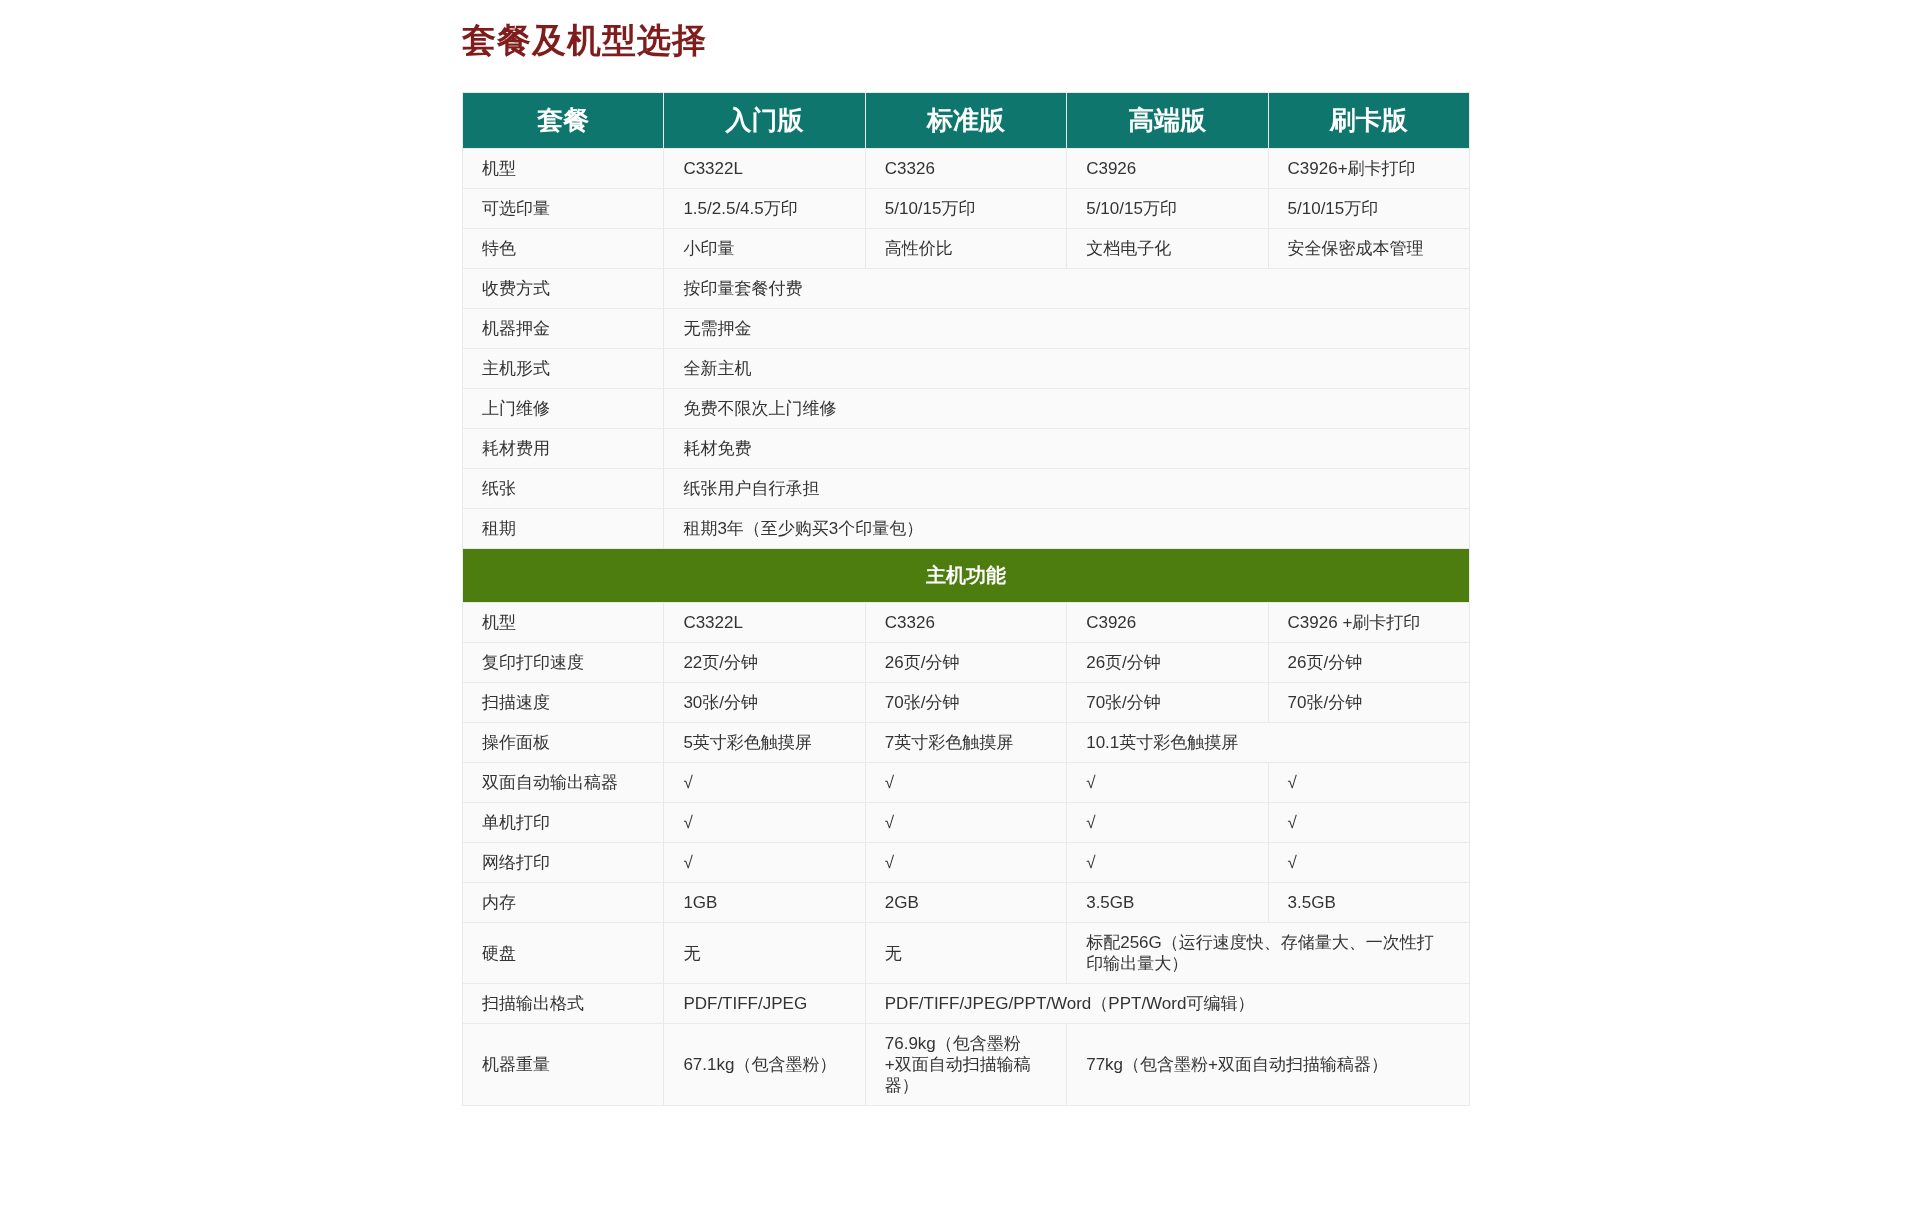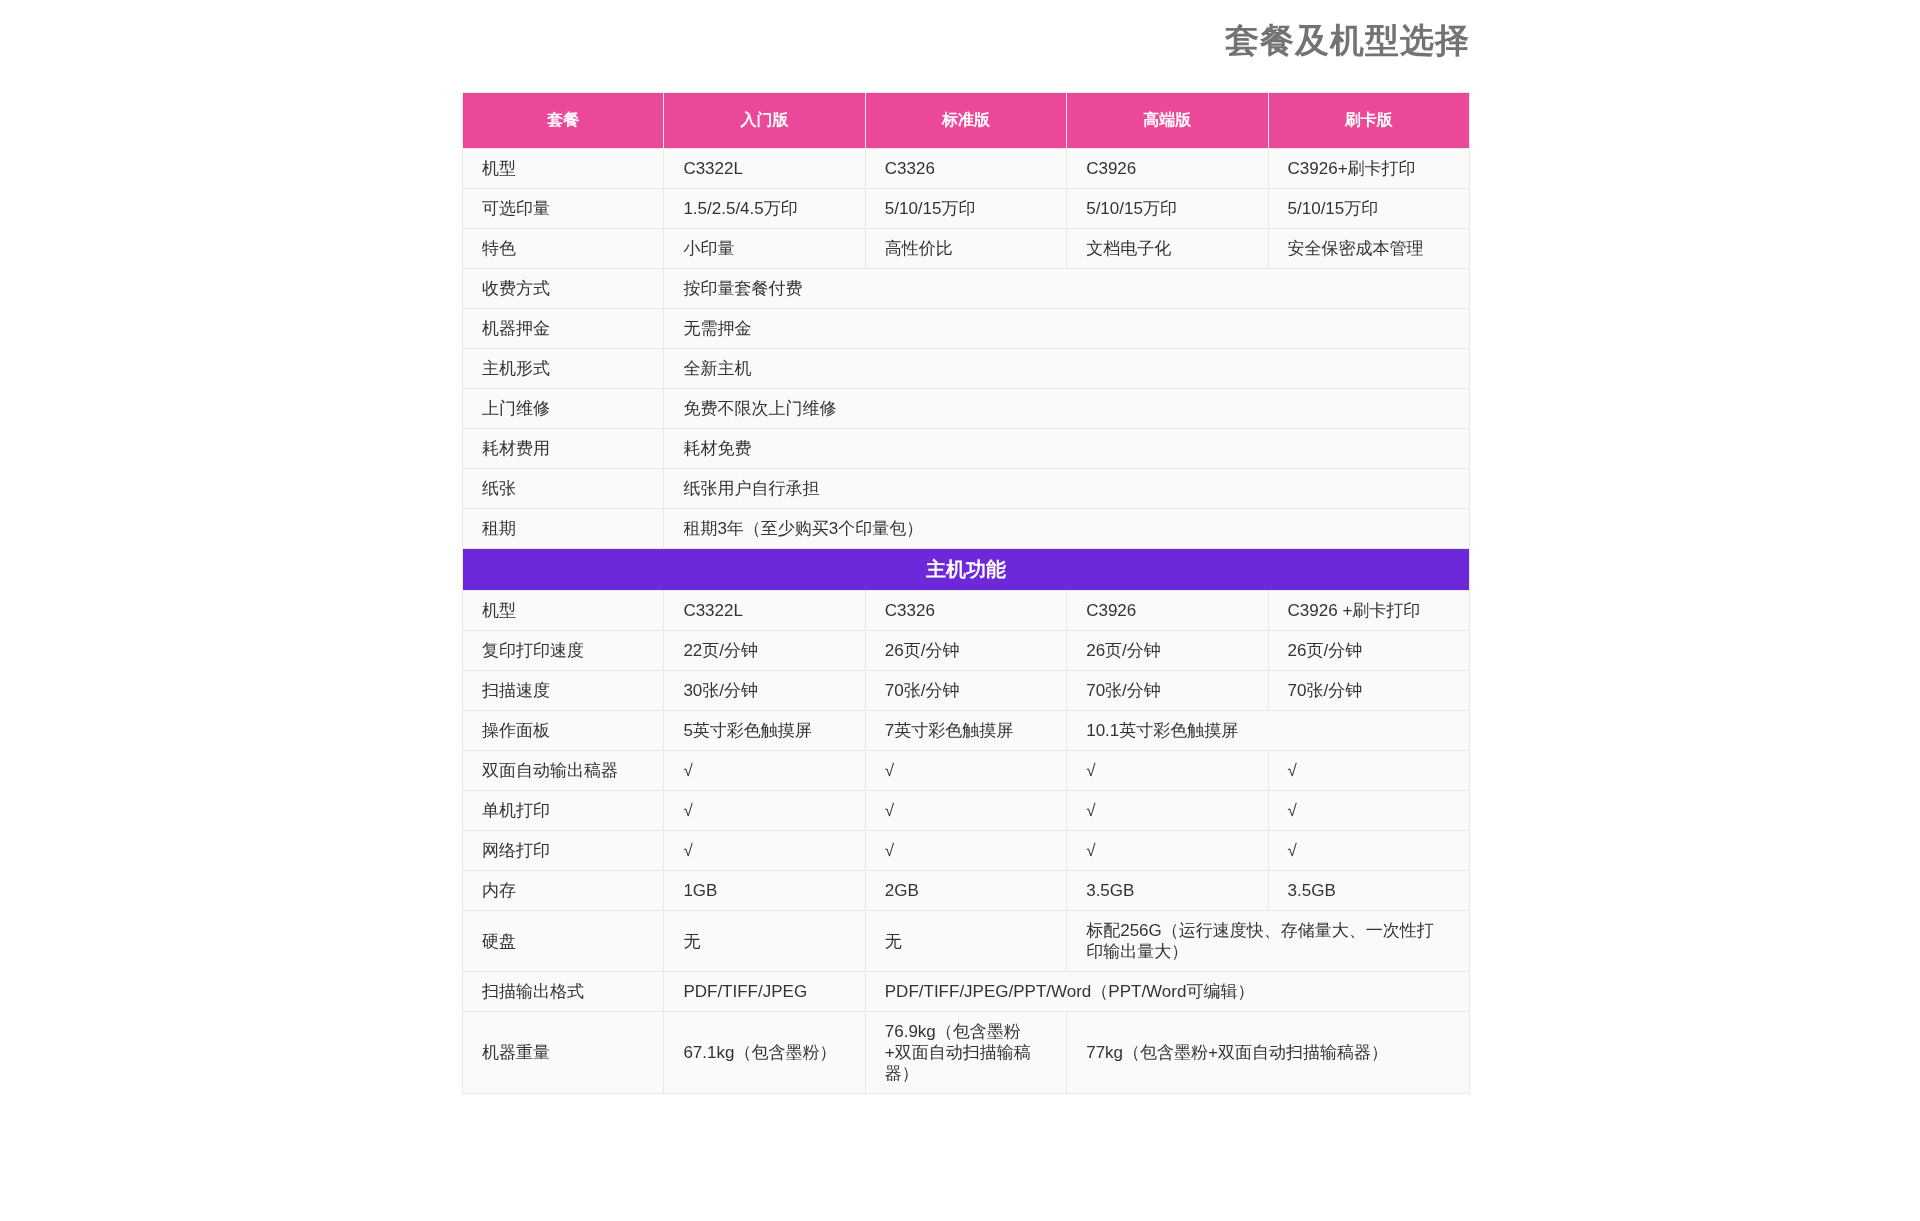--- a/index.html
+++ b/index.html
@@ -9,61 +9,61 @@
     background: #ffffff;
     font-family: "Liberation Sans", sans-serif;
     color: #333333;
   }
   .wrap {
     width: 1008px;
     margin-left: 462px;
     padding-top: 12px;
   }
   .page-title {
-    text-align: right;
+    text-align: left;
     font-size: 34px;
     font-weight: 700;
-    color: #737373;
+    color: #7f1d1d;
     margin: 6px 0 28px 0;
     letter-spacing: 1px;
   }
   table.spec {
     width: 100%;
     border-collapse: collapse;
     table-layout: fixed;
   }
   table.spec col { width: 20%; }
   table.spec th {
-    background: #ec4899;
+    background: #0f766e;
     color: #ffffff;
-    font-size: 16px;
+    font-size: 26px;
     font-weight: 700;
     height: 56px;
     text-align: center;
     vertical-align: middle;
     border: 1px solid #e9e9e9;
   }
   table.spec td {
     background: #fafafa;
     border: 1px solid #e9e9e9;
     font-size: 17px;
     line-height: 21px;
     padding: 9px 19px;
     vertical-align: middle;
     text-align: left;
     color: #333333;
     word-break: break-word;
   }
   table.spec td.section-header {
-    background: #6d28d9;
+    background: #4d7c0f;
     color: #ffffff;
     font-size: 20px;
     font-weight: 700;
     text-align: center;
-    height: 42px;
+    height: 54px;
     padding: 0 19px;
   }
 </style>
 </head>
 <body>
 
 <div class="wrap">
   <h1 class="page-title">套餐及机型选择</h1>
 
   <table class="spec">

